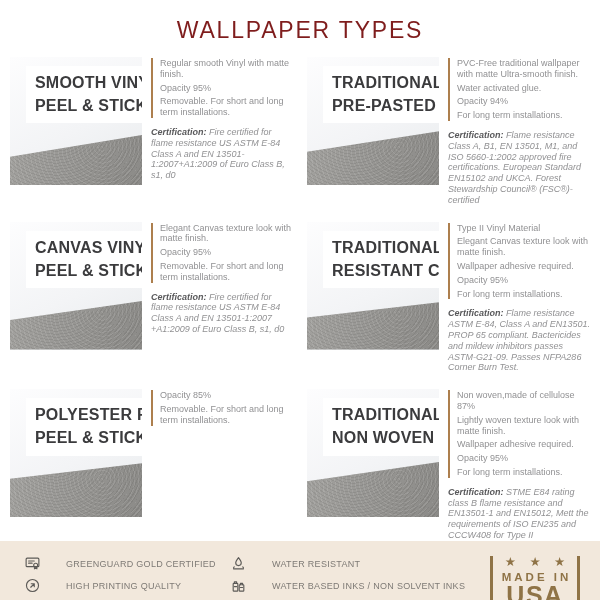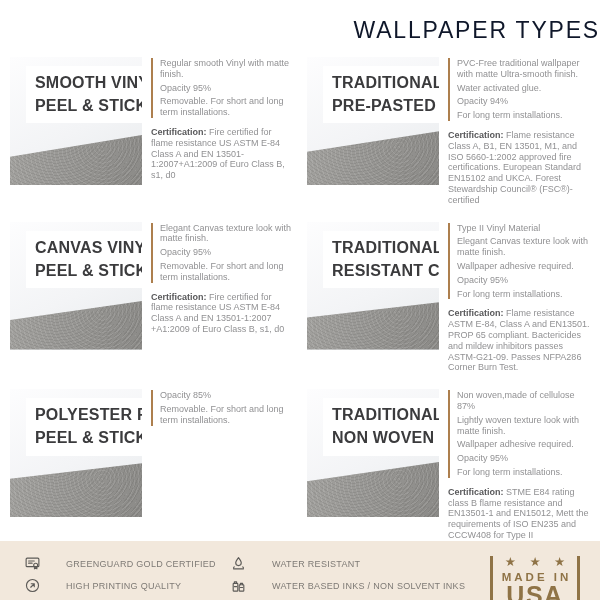--- a/index.html
+++ b/index.html
@@ -6,23 +6,23 @@
   html,body { margin:0; padding:0; }
   body {
     width:600px; height:600px; background:#ffffff;
     font-family:"Liberation Sans", sans-serif;
     -webkit-font-smoothing:antialiased;
   }
   .page { width:600px; height:600px; display:flex; flex-direction:column; overflow:hidden; }
 
   
   .page-title {
-    margin:17px 0 13px; text-align:right;
+    margin:17px 0 13px; text-align:center;
     font-size:23px; font-weight:500; letter-spacing:1.8px;
-    color:#0f172a;
+    color:#7f1d1d;
   }
 
   
   .grid {
     display:grid; grid-template-columns:1fr 1fr;
     column-gap:14px; row-gap:16px;
     padding:0 10px;
   }
   .cell { display:flex; gap:9px; }
 
@@ -45,21 +45,21 @@
     padding:5px 9px 6px;
     font-size:16px; font-weight:700; letter-spacing:.2px;
     line-height:1.45; color:#3b3b3d; white-space:nowrap;
   }
 
   
   .info { flex:1; min-width:0; font-size:9px; line-height:1.2; color:#919193; padding-top:1px; }
   .desc { border-left:2px solid #ad7f4e; padding-left:7px; }
   .desc p { margin:0 0 3px; }
   .desc p:last-child { margin-bottom:0; }
-  .cert { margin:9px 0 0; }
+  .cert { margin:9px 0 0;font-style:italic; }
   .cert-label { font-weight:700; color:#59595b; }
 
   
   .footer {
     margin-top:auto; flex:0 0 97px; background:#f2e8dc;
     display:flex; align-items:flex-start;
     padding:12px 12px 0 24px;
   }
   .feat-col { list-style:none; margin:0; padding:0; }
   .feat-col.left  { width:206px; }

